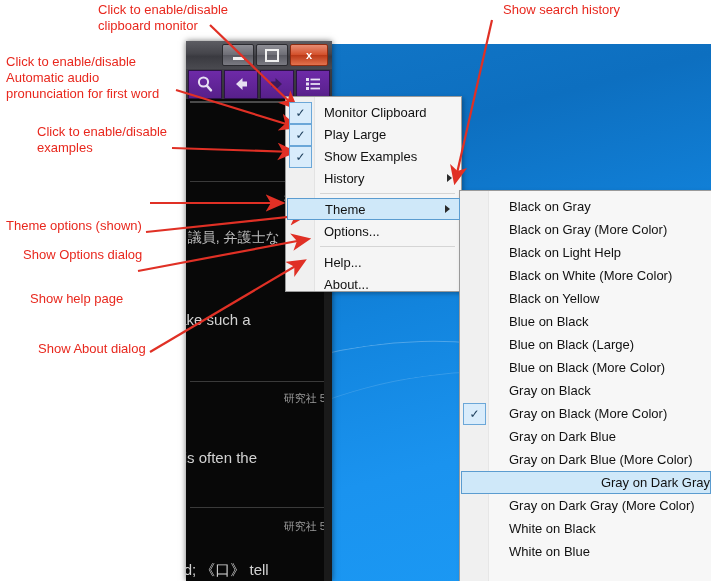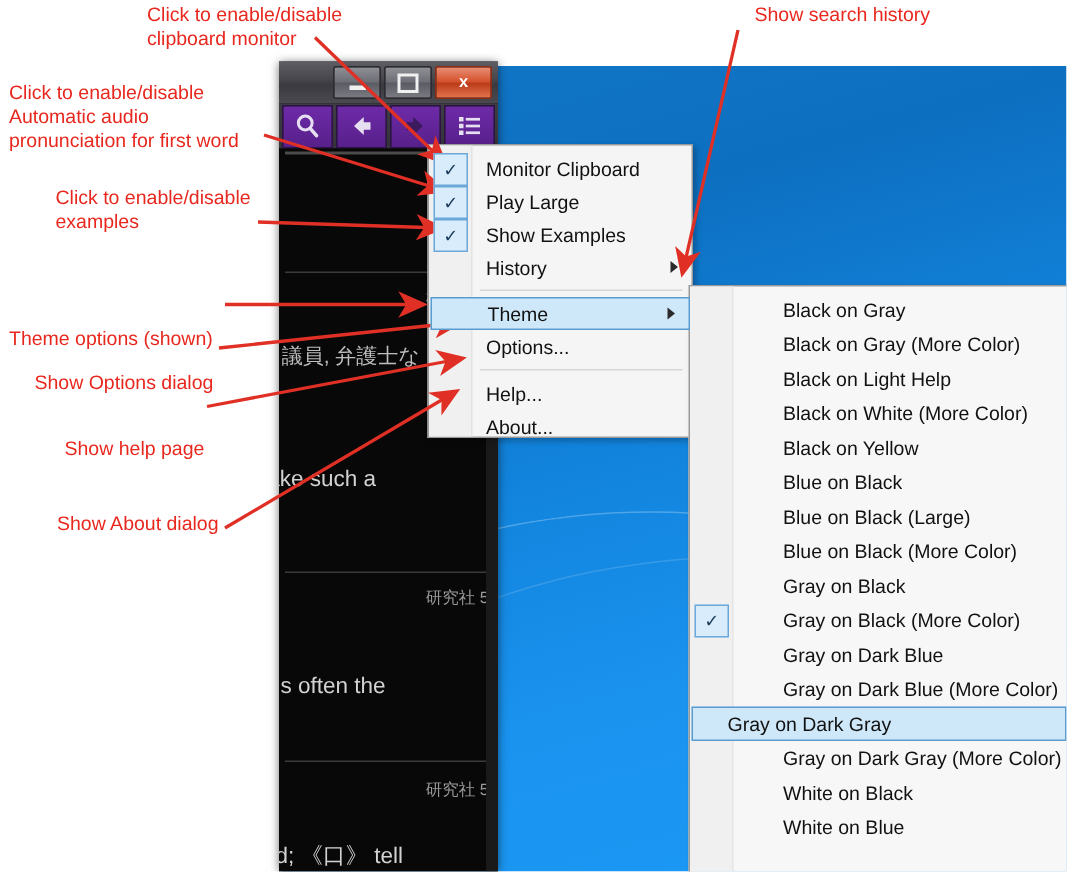--- a/index.html
+++ b/index.html
@@ -123,31 +123,31 @@
     box-shadow:2px 2px 4px rgba(0,0,0,0.25);
     font-size:13px;color:#111;
   }
   .submenu .gutter{
     position:absolute;left:0;top:0;width:28px;height:100%;
     background:#f0f0f0;border-right:1px solid #e6e6e6;
   }
   .sub-list{position:absolute;left:0;top:4px;width:100%;}
   .si{
     position:relative;height:23px;display:flex;align-items:center;
-    padding-left:62px;box-sizing:border-box;z-index:2;white-space:nowrap;
+    padding-left:49px;box-sizing:border-box;z-index:2;white-space:nowrap;
   }
   .si .chk{
     position:absolute;left:3px;top:1px;width:21px;height:20px;
     background:#d9ecfb;border:1px solid #6ba7d8;
     display:flex;align-items:center;justify-content:center;
     color:#1b3c59;font-size:12px;line-height:1;
   }
   .si.hl{
     background:#cfe8f9;border:1px solid #5b9cd0;
-    margin:0 1px;box-sizing:border-box;padding-left:23px;
+    margin:0 1px;box-sizing:border-box;padding-left:23px;justify-content:flex-end;
   }
 
   
   .anno{
     position:absolute;color:#e8281e;font-size:13px;line-height:16px;
     font-family:"Liberation Sans", sans-serif;white-space:pre;
   }
   #arrows{position:absolute;left:0;top:0;width:711px;height:581px;pointer-events:none;}
 </style>
 </head>
@@ -324,21 +324,21 @@
   <div class="anno" style="left:98px;top:2px;">Click to enable/disable
 clipboard monitor</div>
   <div class="anno" style="left:461px;top:2px;margin-left:42px;">Show search history</div>
   <div class="anno" style="left:6px;top:54px;">Click to enable/disable
 Automatic audio
 pronunciation for first word</div>
   <div class="anno" style="left:37px;top:124px;">Click to enable/disable
 examples</div>
   <div class="anno" style="left:6px;top:194px;margin-top:24px;">Theme options (shown)</div>
   <div class="anno" style="left:23px;top:247px;">Show Options dialog</div>
-  <div class="anno" style="left:43px;top:291px;">Show help page</div>
+  <div class="anno" style="left:30px;top:291px;">Show help page</div>
   <div class="anno" style="left:38px;top:341px;text-align:right;">Show About dialog</div>
 
   <svg id="arrows">
     <defs>
       <marker id="ah" markerWidth="9" markerHeight="9" refX="7.5" refY="4" orient="auto">
         <path d="M0,0 L9,4 L0,8 L2.4,4 Z" fill="#e03025"></path>
       </marker>
     </defs>
     <g stroke="#e03025" stroke-width="2.2" fill="none" marker-end="url(#ah)">
       <path d="M210,25 L296,108"></path>

